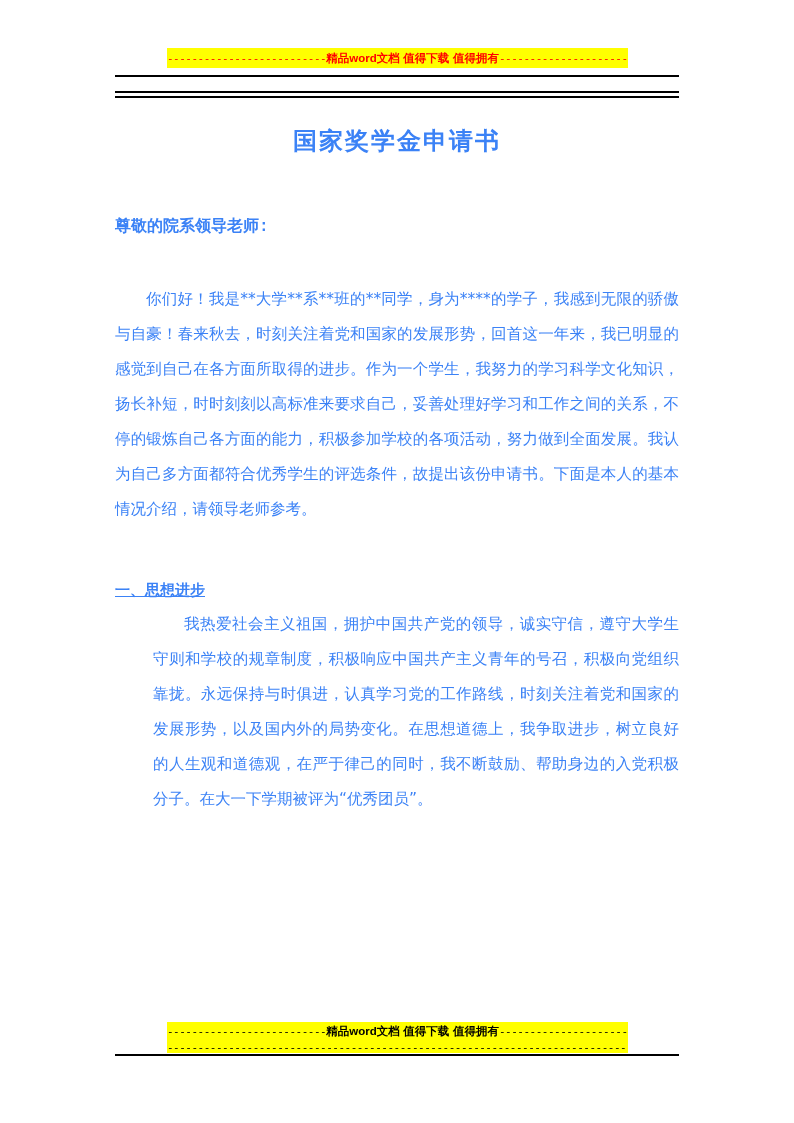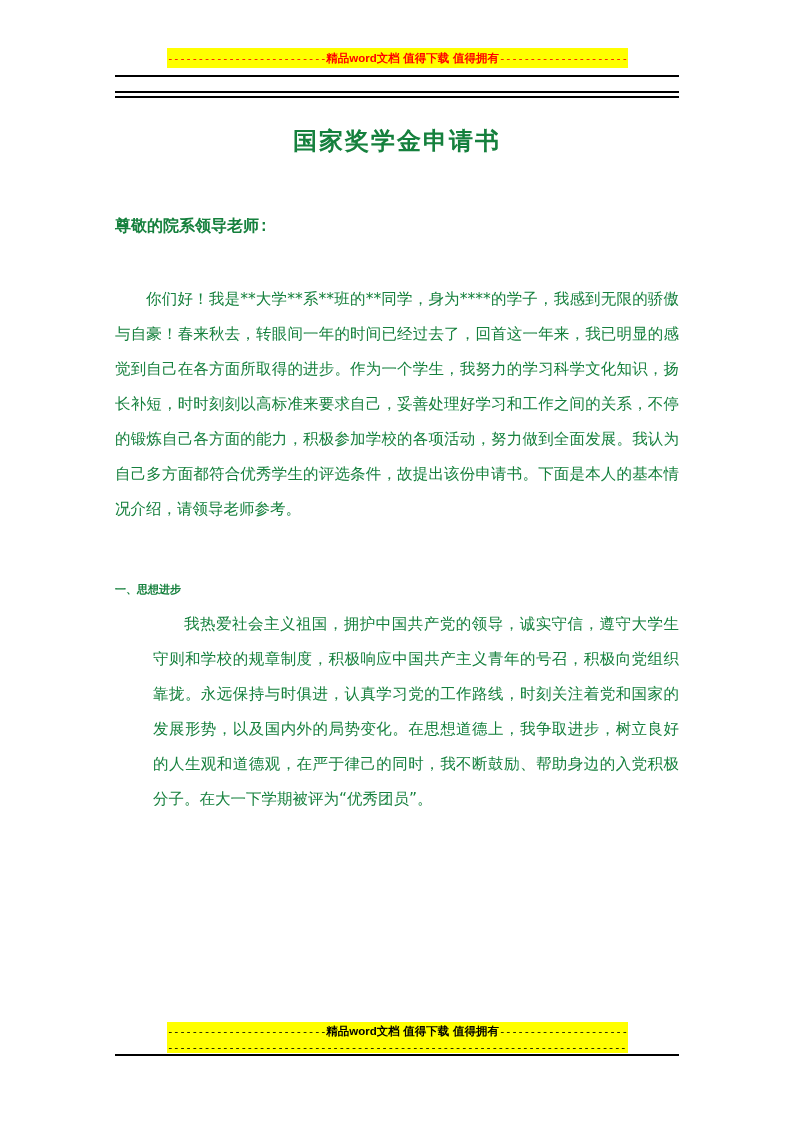--- a/index.html
+++ b/index.html
@@ -101,21 +101,21 @@
     top: 1054px; height: 2px;
   }
 
   
   .content {
     position: absolute;
     left: 115px;
     top: 108px;
     width: 564px;
     font-family: "DejaVu Sans", sans-serif;
-    color: #15803d;
+    color: #3b82f6;
   }
 
   .doc-title {
     text-align: center;
     font-size: 24px;
     font-weight: 700;
     line-height: 38px;
     margin: 14px 0 0 0;
     letter-spacing: 2px;
     font-family: "DejaVu Serif", serif;
@@ -134,25 +134,26 @@
     line-height: 35px;
     text-align: justify;
     text-justify: inter-ideograph;
     margin: 0;
     font-family: "DejaVu Sans", sans-serif;
   }
   .para.indent { text-indent: 2em; }
   .para.gap-lg { margin-top: 40px; }
 
   .section-heading {
-    font-size: 11px;
+    font-size: 15px;
     font-weight: 700;
     line-height: 30px;
     margin-top: 48px;
     font-family: "DejaVu Serif", serif;
+    text-decoration: underline;
   }
   .section-body {
     margin-top: 2px;
     margin-left: 38px;
   }
 </style>
 </head>
 <body>
 
 <div class="page">
@@ -164,21 +165,21 @@
   <div class="rule rule-top-single"></div>
   <div class="rule rule-top-double-a"></div>
   <div class="rule rule-top-double-b"></div>
 
   <div class="content">
 
     <h1 class="doc-title">国家奖学金申请书</h1>
 
     <div class="salutation">尊敬的院系领导老师:</div>
 
-    <p class="para indent gap-lg">你们好！我是**大学**系**班的**同学，身为****的学子，我感到无限的骄傲与自豪！春来秋去，转眼间一年的时间已经过去了，回首这一年来，我已明显的感觉到自己在各方面所取得的进步。作为一个学生，我努力的学习科学文化知识，扬长补短，时时刻刻以高标准来要求自己，妥善处理好学习和工作之间的关系，不停的锻炼自己各方面的能力，积极参加学校的各项活动，努力做到全面发展。我认为自己多方面都符合优秀学生的评选条件，故提出该份申请书。下面是本人的基本情况介绍，请领导老师参考。</p>
+    <p class="para indent gap-lg">你们好！我是**大学**系**班的**同学，身为****的学子，我感到无限的骄傲与自豪！春来秋去，时刻关注着党和国家的发展形势，回首这一年来，我已明显的感觉到自己在各方面所取得的进步。作为一个学生，我努力的学习科学文化知识，扬长补短，时时刻刻以高标准来要求自己，妥善处理好学习和工作之间的关系，不停的锻炼自己各方面的能力，积极参加学校的各项活动，努力做到全面发展。我认为自己多方面都符合优秀学生的评选条件，故提出该份申请书。下面是本人的基本情况介绍，请领导老师参考。</p>
 
     <div class="section-heading">一、思想进步</div>
     <p class="para indent section-body">我热爱社会主义祖国，拥护中国共产党的领导，诚实守信，遵守大学生守则和学校的规章制度，积极响应中国共产主义青年的号召，积极向党组织靠拢。永远保持与时俱进，认真学习党的工作路线，时刻关注着党和国家的发展形势，以及国内外的局势变化。在思想道德上，我争取进步，树立良好的人生观和道德观，在严于律己的同时，我不断鼓励、帮助身边的入党积极分子。在大一下学期被评为“优秀团员”。</p>
 
   </div>
 
   <div class="band-wrap bottom">
     <div class="band bottom-band"><span class="dash">--------------------------</span><span class="cn">精品</span><span class="word">word</span><span class="cn">文档</span> <span class="cn">值得下载</span> <span class="cn">值得拥有</span><span class="dash">-------------------------------</span><span class="dashrow2">----------------------------------------------------------------------------------</span></div>
   </div>
 

